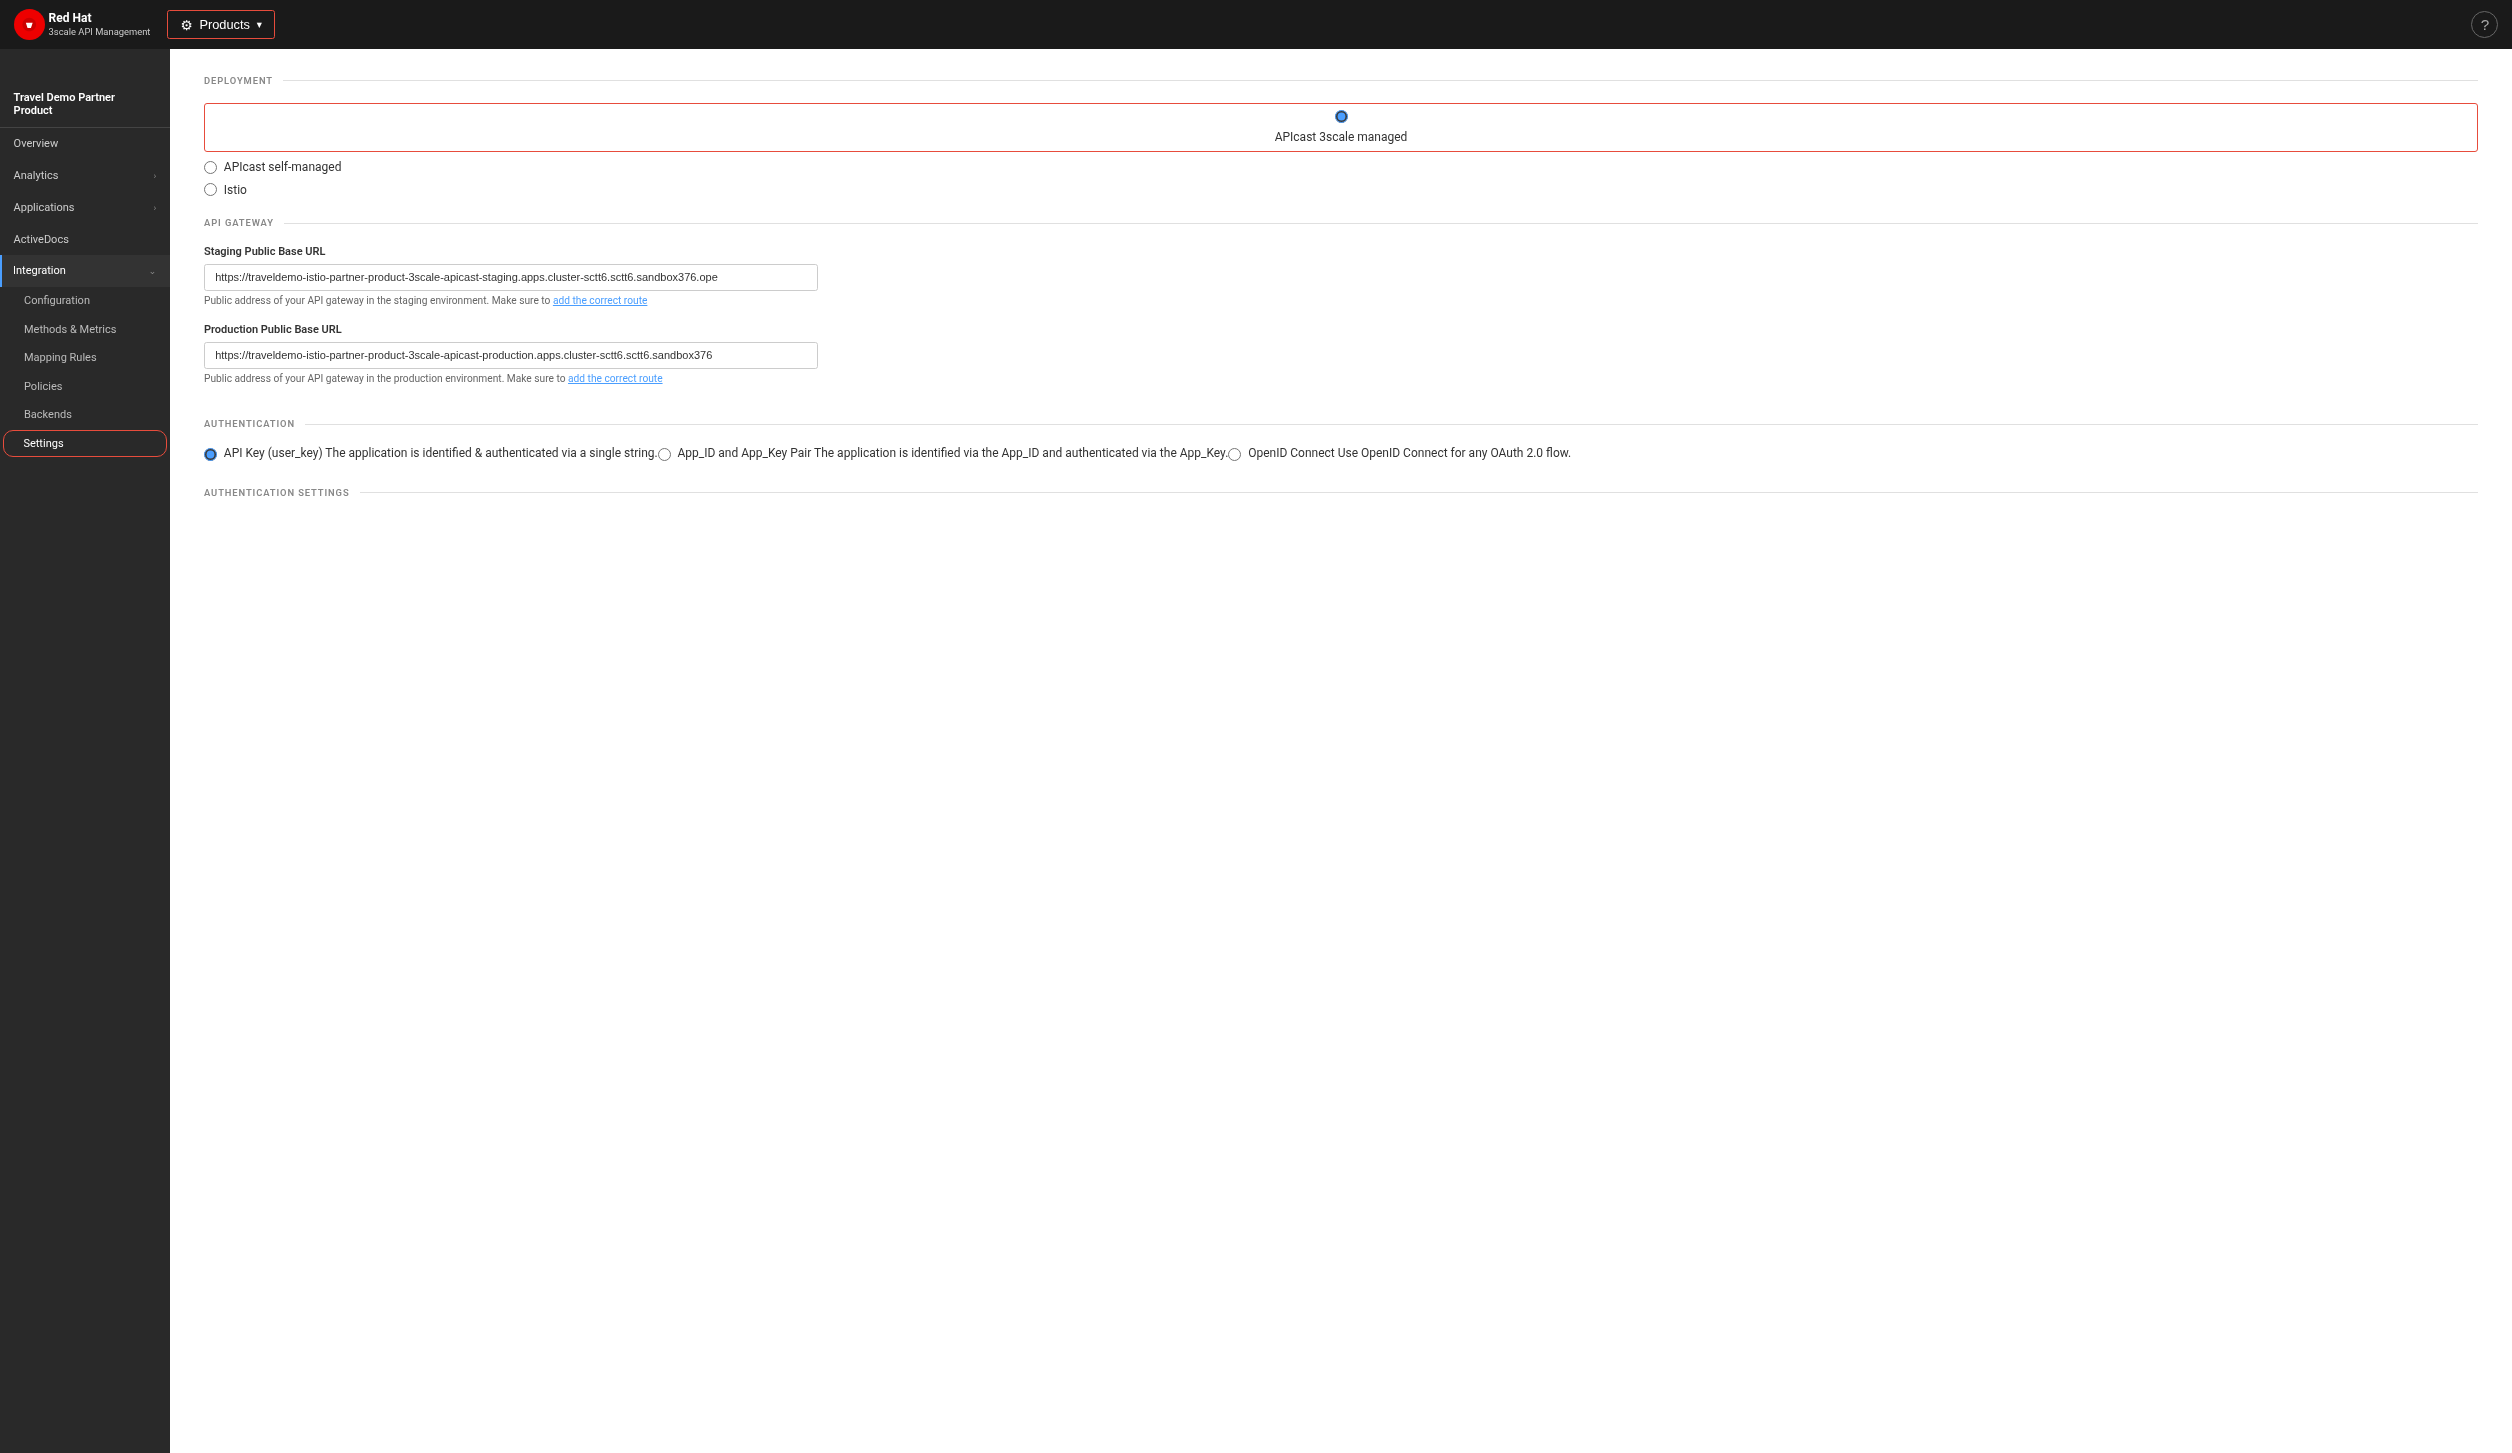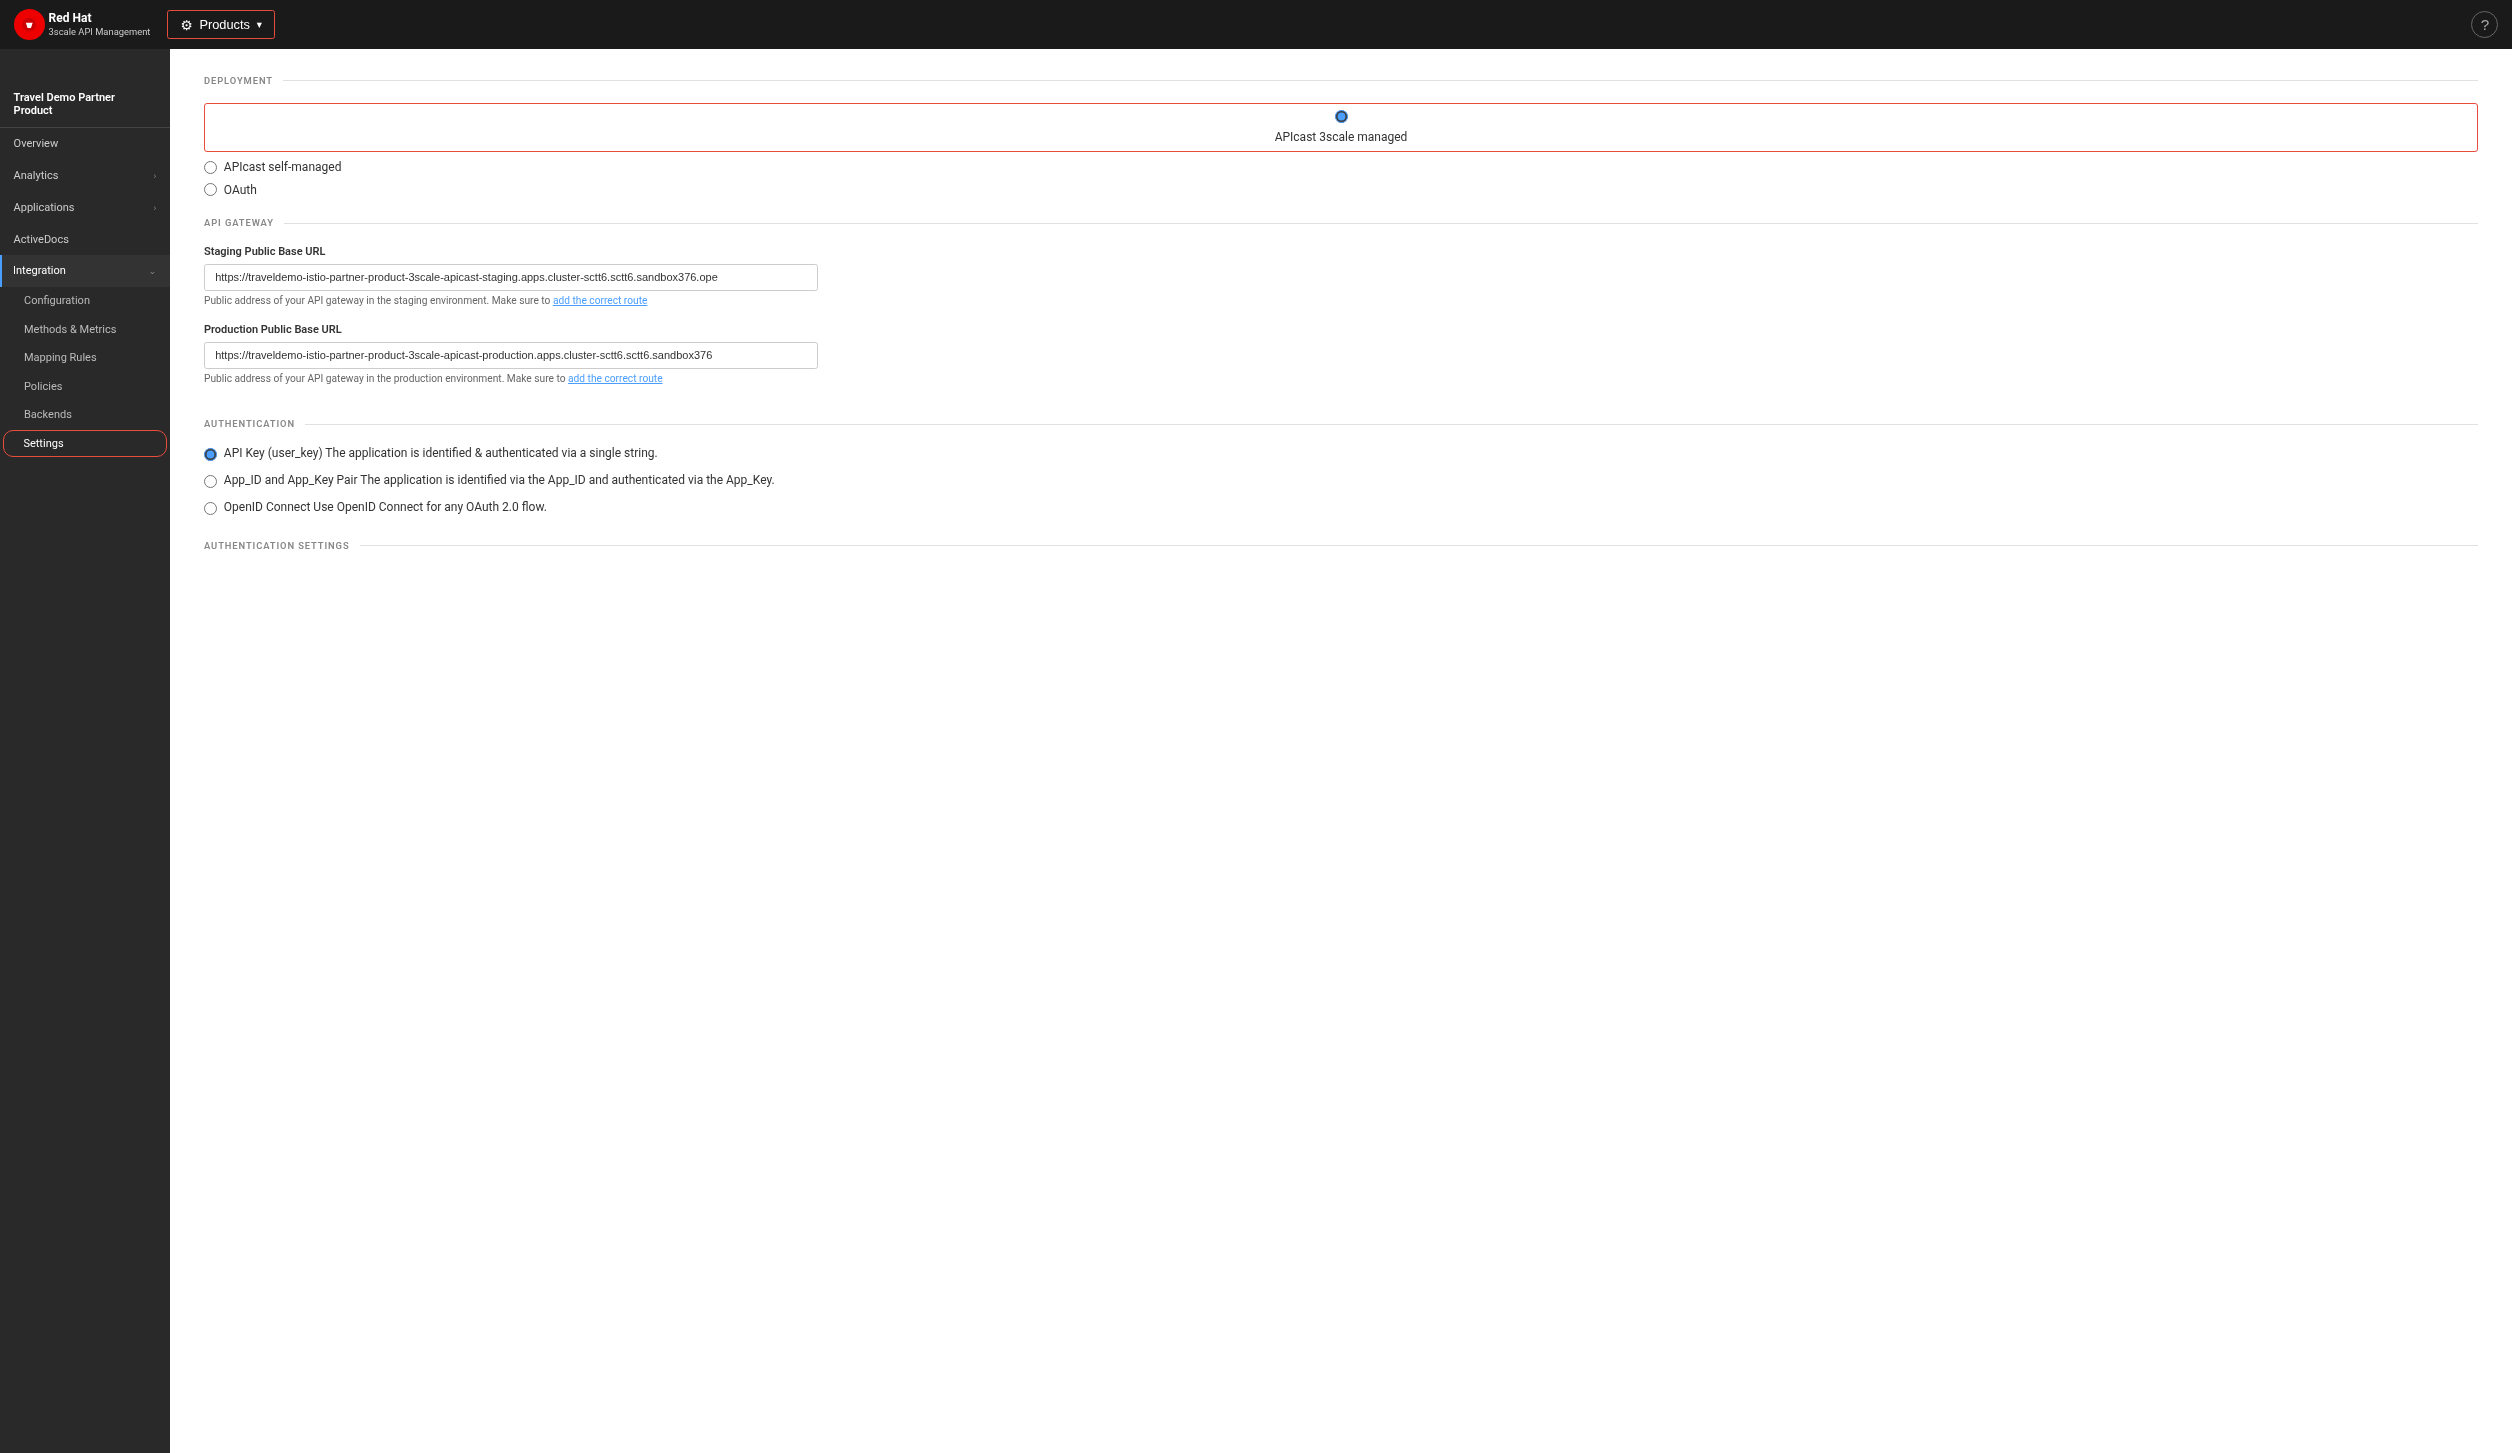--- a/index.html
+++ b/index.html
@@ -177,21 +177,21 @@
       background: white;
     }
     .field-hint {
       font-size: 10.2px;
       color: #666;
       margin-top: 4.3px;
     }
     .field-hint a { color: #4a9eff; text-decoration: underline; cursor: pointer; }
 
     .auth-section { margin-top: 34px; }
-    .auth-options { margin: 13.6px 0; display: flex; flex-direction: column; gap: 12px; }
+    .auth-options { margin: 13.6px 0; display: flex; flex-direction: row; }
     .auth-option { display: flex; align-items: flex-start; gap: 6.8px; font-size: 12px; color: #333; }
     .auth-option input[type=radio] { margin-top: 1.7px; accent-color: #4a9eff; }
 
     .auth-settings-section { margin-top: 25.6px; }
   </style>
 </head>
 <body>
 
 <nav class="top-nav">
   <div class="top-nav-left">
@@ -259,21 +259,21 @@
           <span>APIcast 3scale managed</span>
         </label>
 
         <label class="radio-option">
           <input type="radio" name="deployment" style="">
           <span>APIcast self-managed</span>
         </label>
 
         <label class="radio-option">
           <input type="radio" name="deployment" style="">
-          <span>OAuth</span>
+          <span>Istio</span>
         </label>
 
       </div>
 
       <div class="api-gateway-section">
         <div class="section-title">API GATEWAY</div>
 
         <div class="field-group">
           <div class="field-label">Staging Public Base URL</div>
           <input class="field-input" type="text" value="https://traveldemo-istio-partner-product-3scale-apicast-staging.apps.cluster-sctt6.sctt6.sandbox376.ope" style="">

